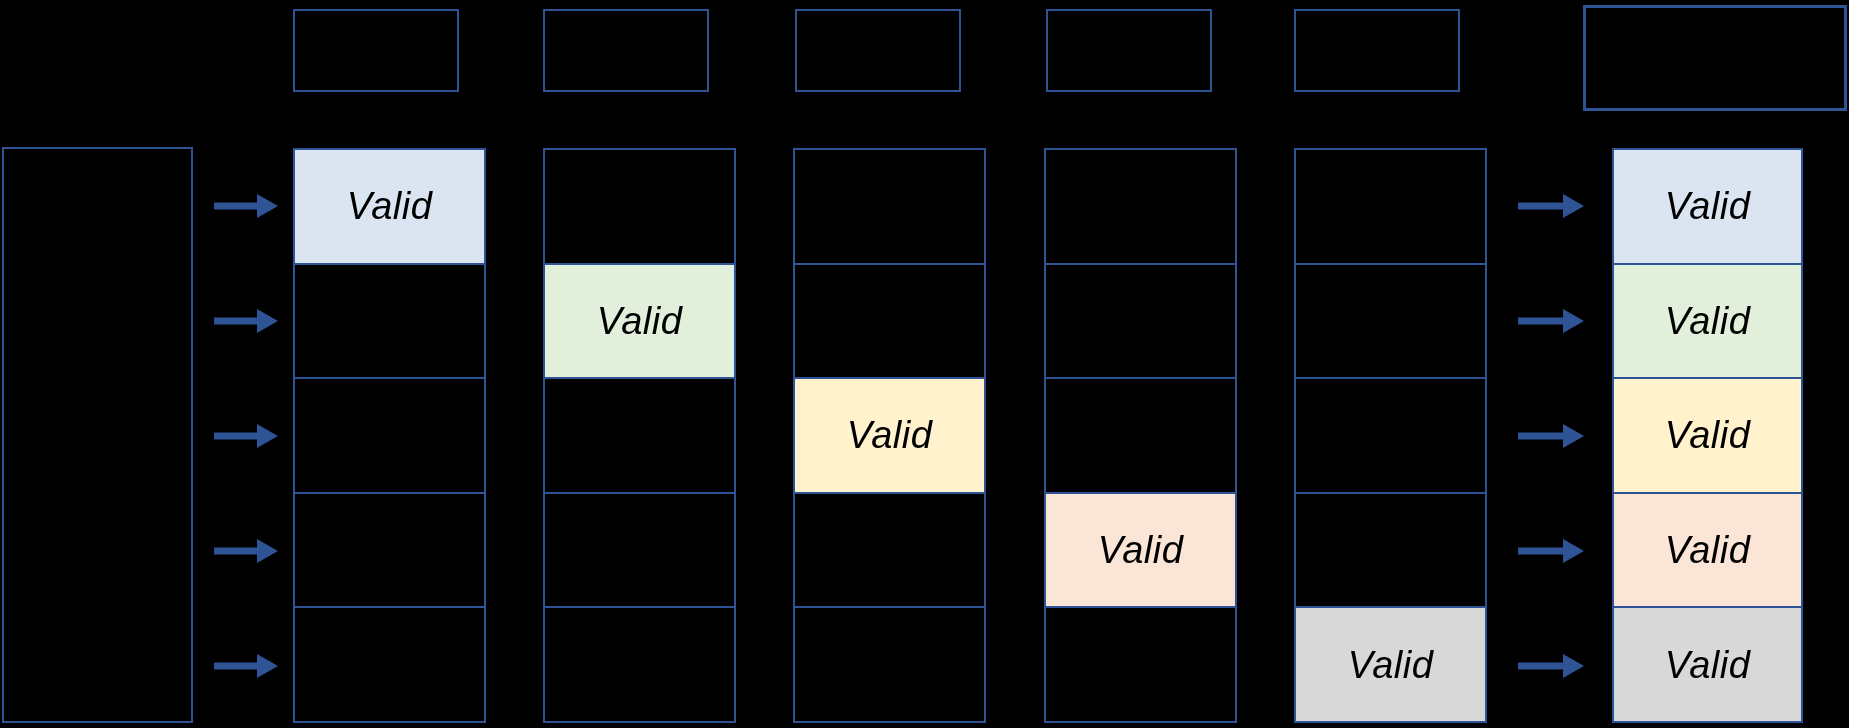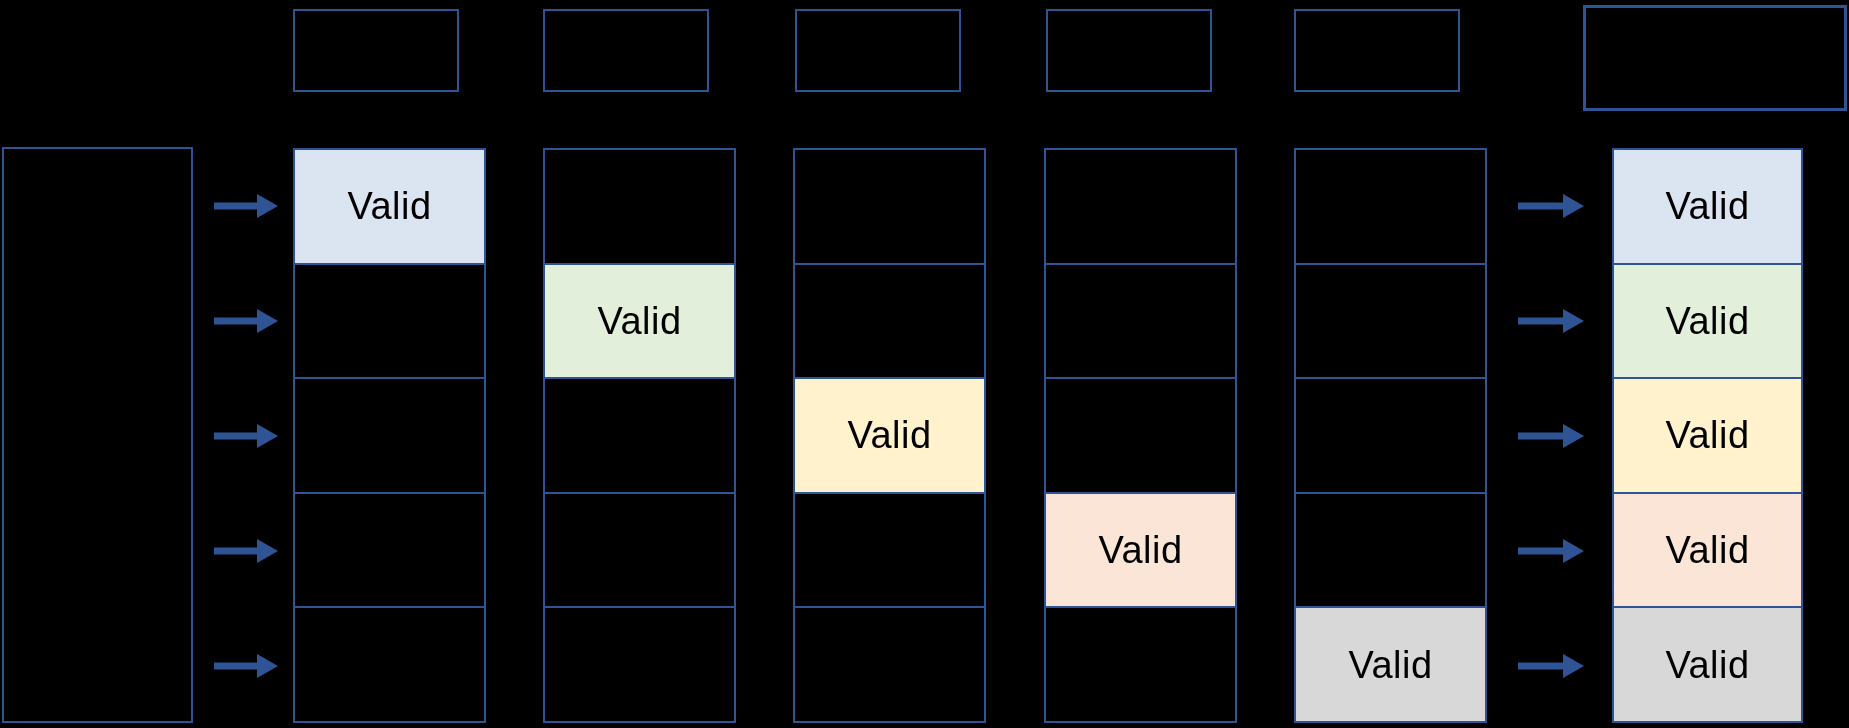--- a/index.html
+++ b/index.html
@@ -9,21 +9,21 @@
     --c-text:#000000;
   }
   html,body{margin:0;padding:0;}
   body{
     background:var(--c-bg);
     width:1849px;height:728px;
     overflow:hidden;
     font-family:"Liberation Sans","DejaVu Sans",sans-serif;
   }
   #diagram{
-    position:relative;width:1561px;height:728px;
+    position:relative;width:1561px;height:728px;font-style:italic;
   }
   .box{
     position:absolute;
     box-sizing:border-box;
     border:2px solid var(--c-border);
     background:transparent;
   }
   .box.thick{border-width:3px;}
   .col{
     position:absolute;

